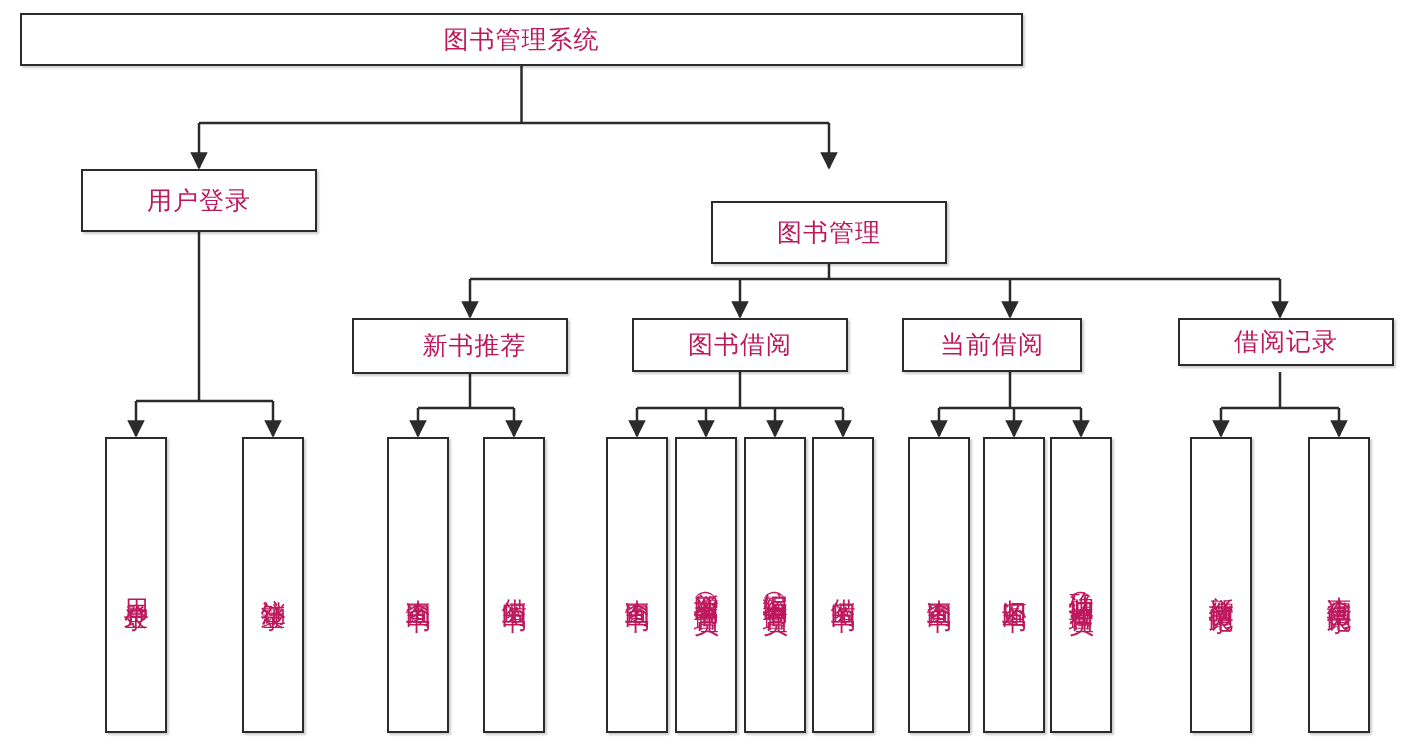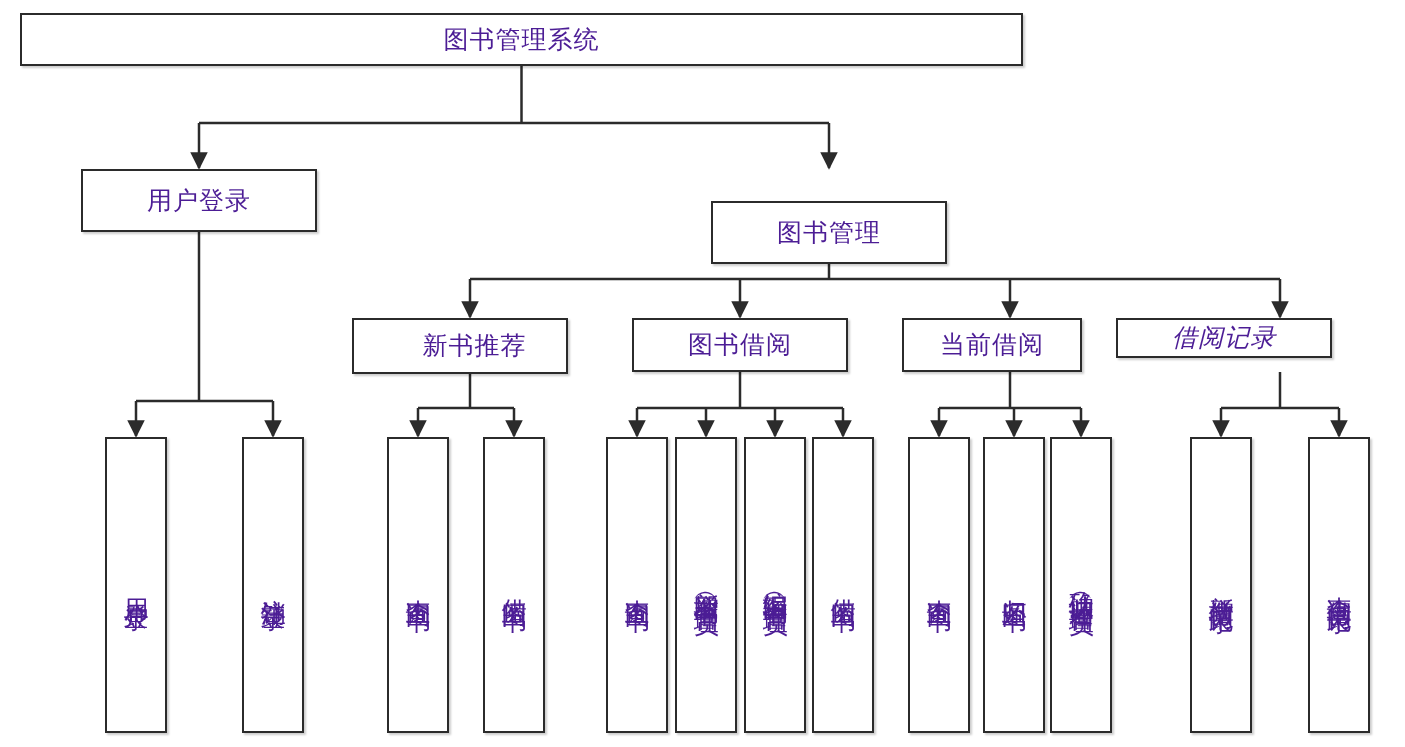--- a/index.html
+++ b/index.html
@@ -27,21 +27,21 @@
     position: absolute;
     box-sizing: border-box;
     background: #ffffff;
     border: 2.5px solid #2b2b2b;
     display: flex;
     align-items: center;
     justify-content: center;
     box-shadow: 2px 2px 2px rgba(0,0,0,0.20);
   }
   .node .label {
-    color: #4c1d95;
+    color: #be185d;
     letter-spacing: 1px;
     white-space: nowrap;
   }
   .node.horiz .label {
     font-size: 25px;
     line-height: 1.1;
   }
   .node.root .label {
     font-size: 25px;
   }
@@ -127,21 +127,21 @@
       </div>
       <div class="node horiz" style="left: 352px; top: 318px; width: 216px; height: 56px; padding-left: 29px;">
         <span class="label">新书推荐</span>
       </div>
       <div class="node horiz" style="left: 632px; top: 318px; width: 216px; height: 54px;">
         <span class="label">图书借阅</span>
       </div>
       <div class="node horiz" style="left: 902px; top: 318px; width: 180px; height: 54px;">
         <span class="label">当前借阅</span>
       </div>
-      <div class="node horiz" style="left: 1116px; top: 318px; width: 216px; height: 40px; font-style: italic;">
+      <div class="node horiz" style="left: 1178px; top: 318px; width: 216px; height: 48px;">
         <span class="label">借阅记录</span>
       </div>
       <div class="node vert" style="left: 105px; top: 437px; width: 62px; height: 296px;">
         <span class="label">用户登录</span>
       </div>
       <div class="node vert" style="left: 242px; top: 437px; width: 62px; height: 296px;">
         <span class="label">注销登录</span>
       </div>
       <div class="node vert" style="left: 387px; top: 437px; width: 62px; height: 296px;">
         <span class="label">查询图书</span>

